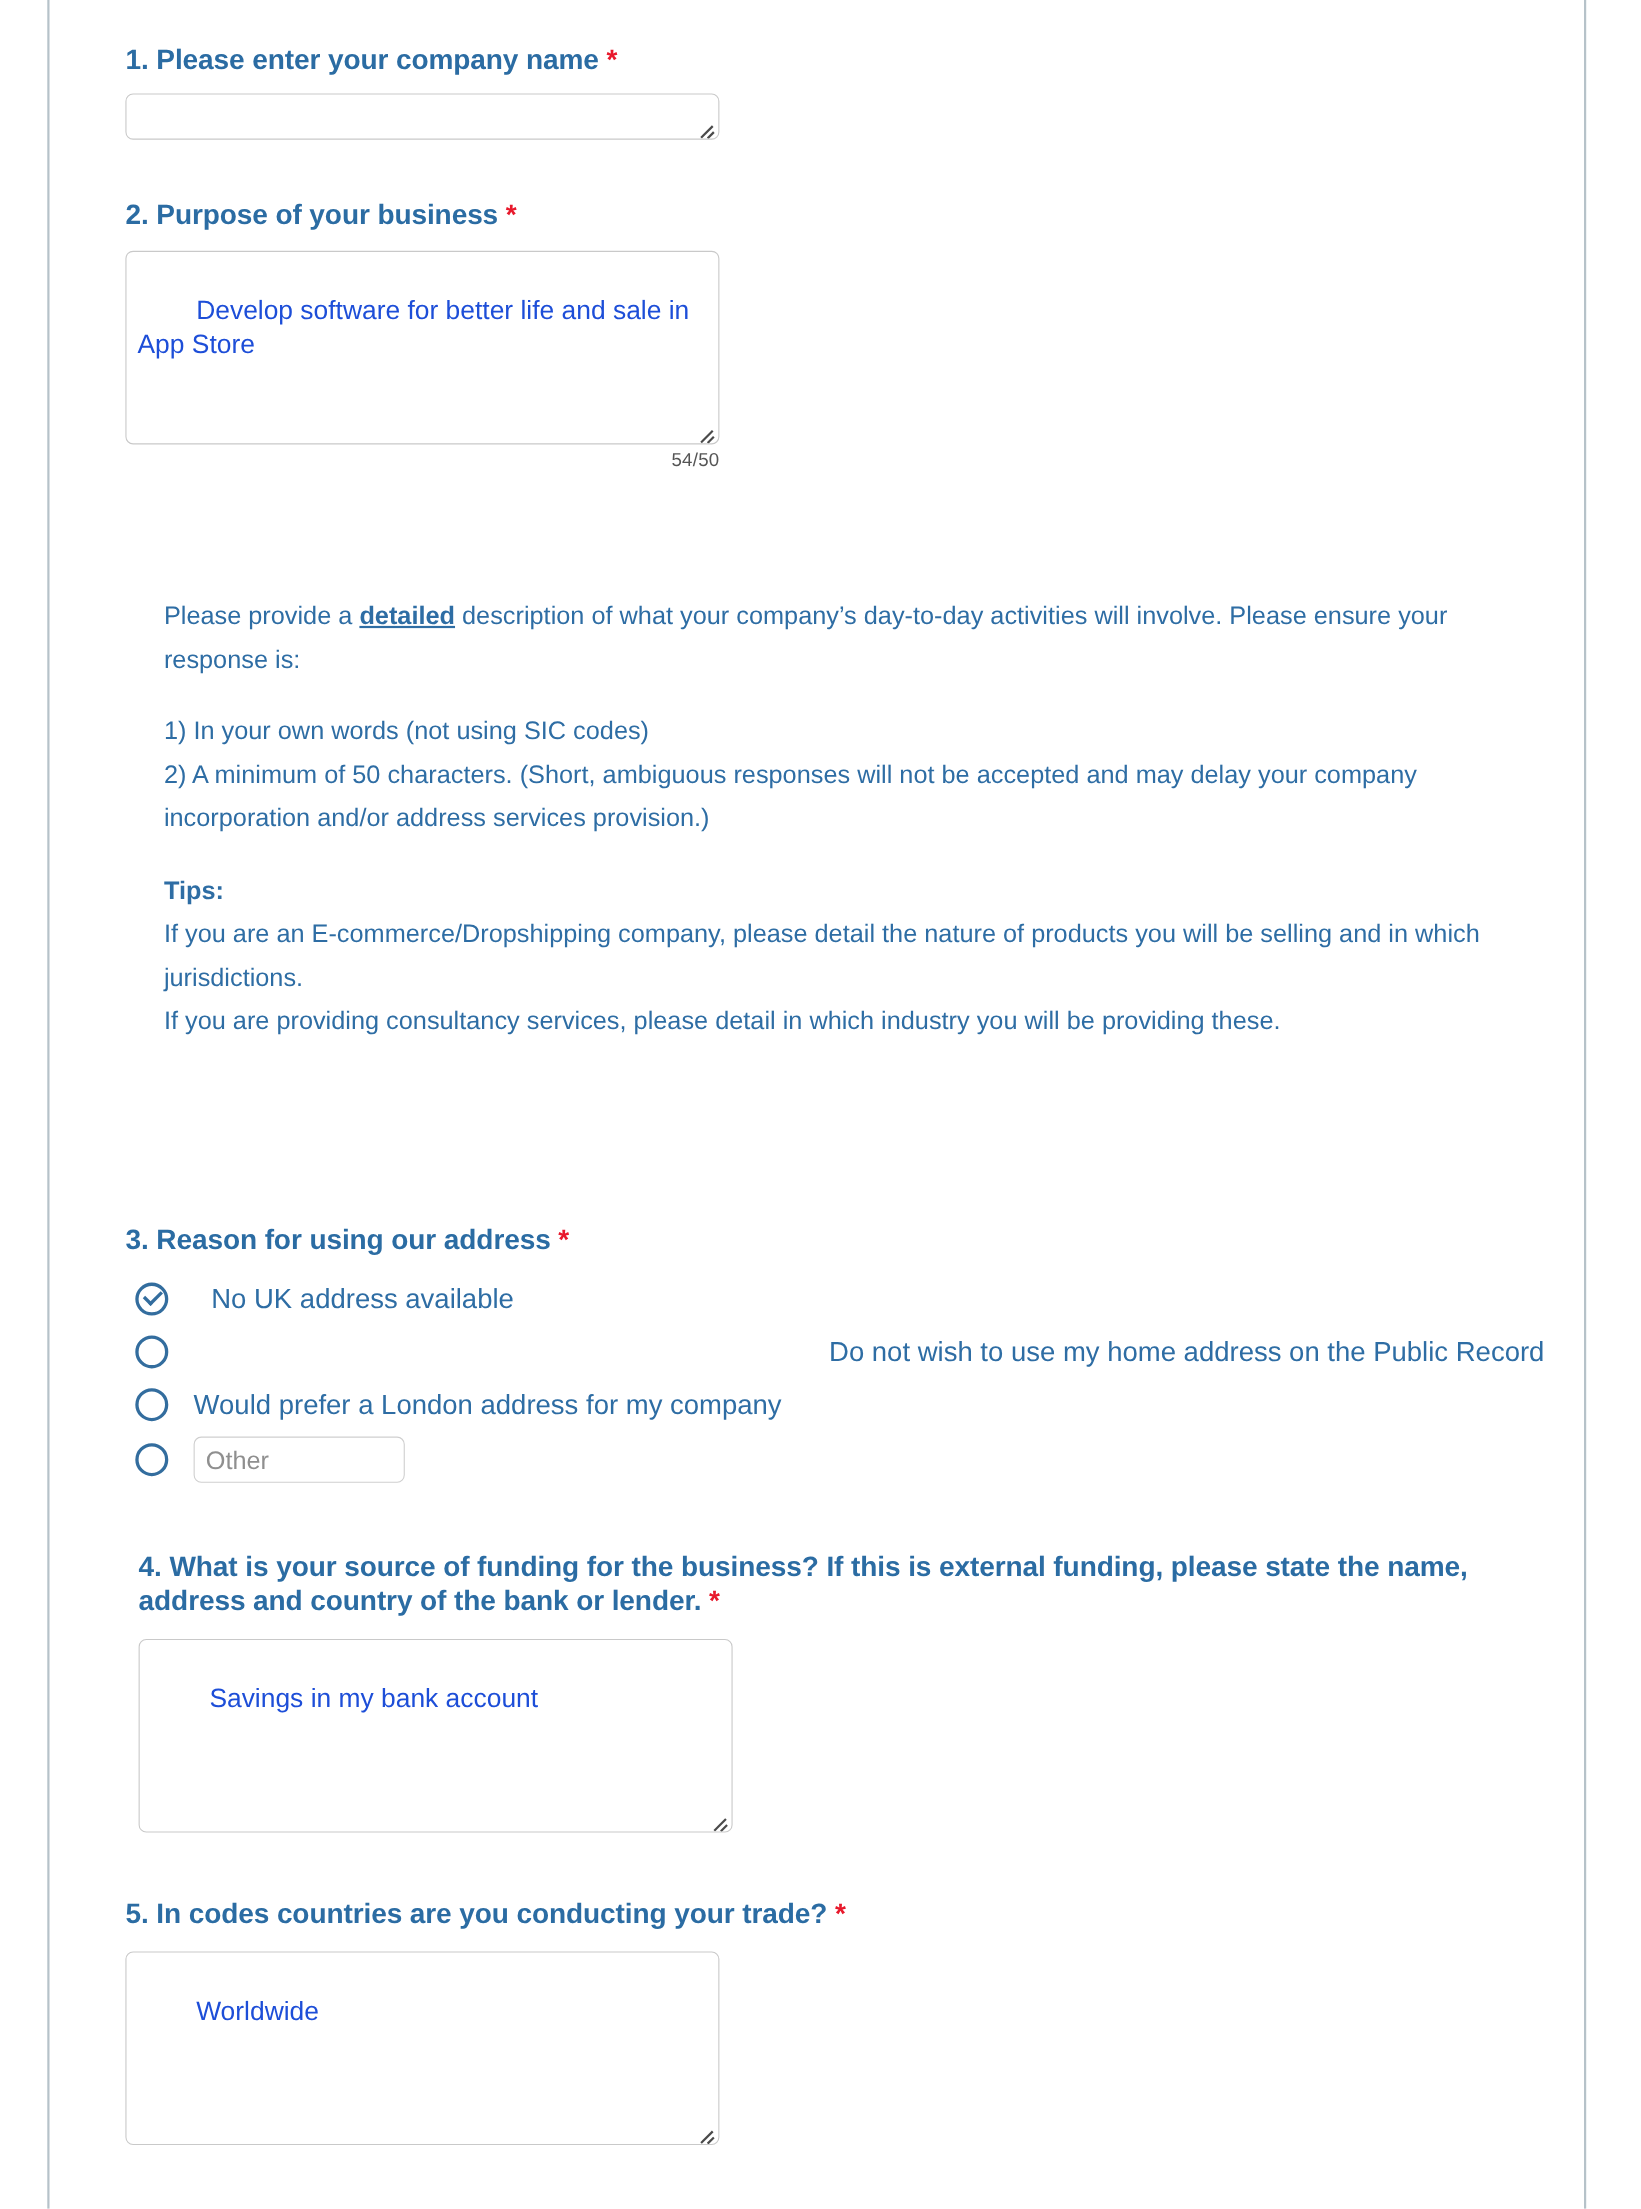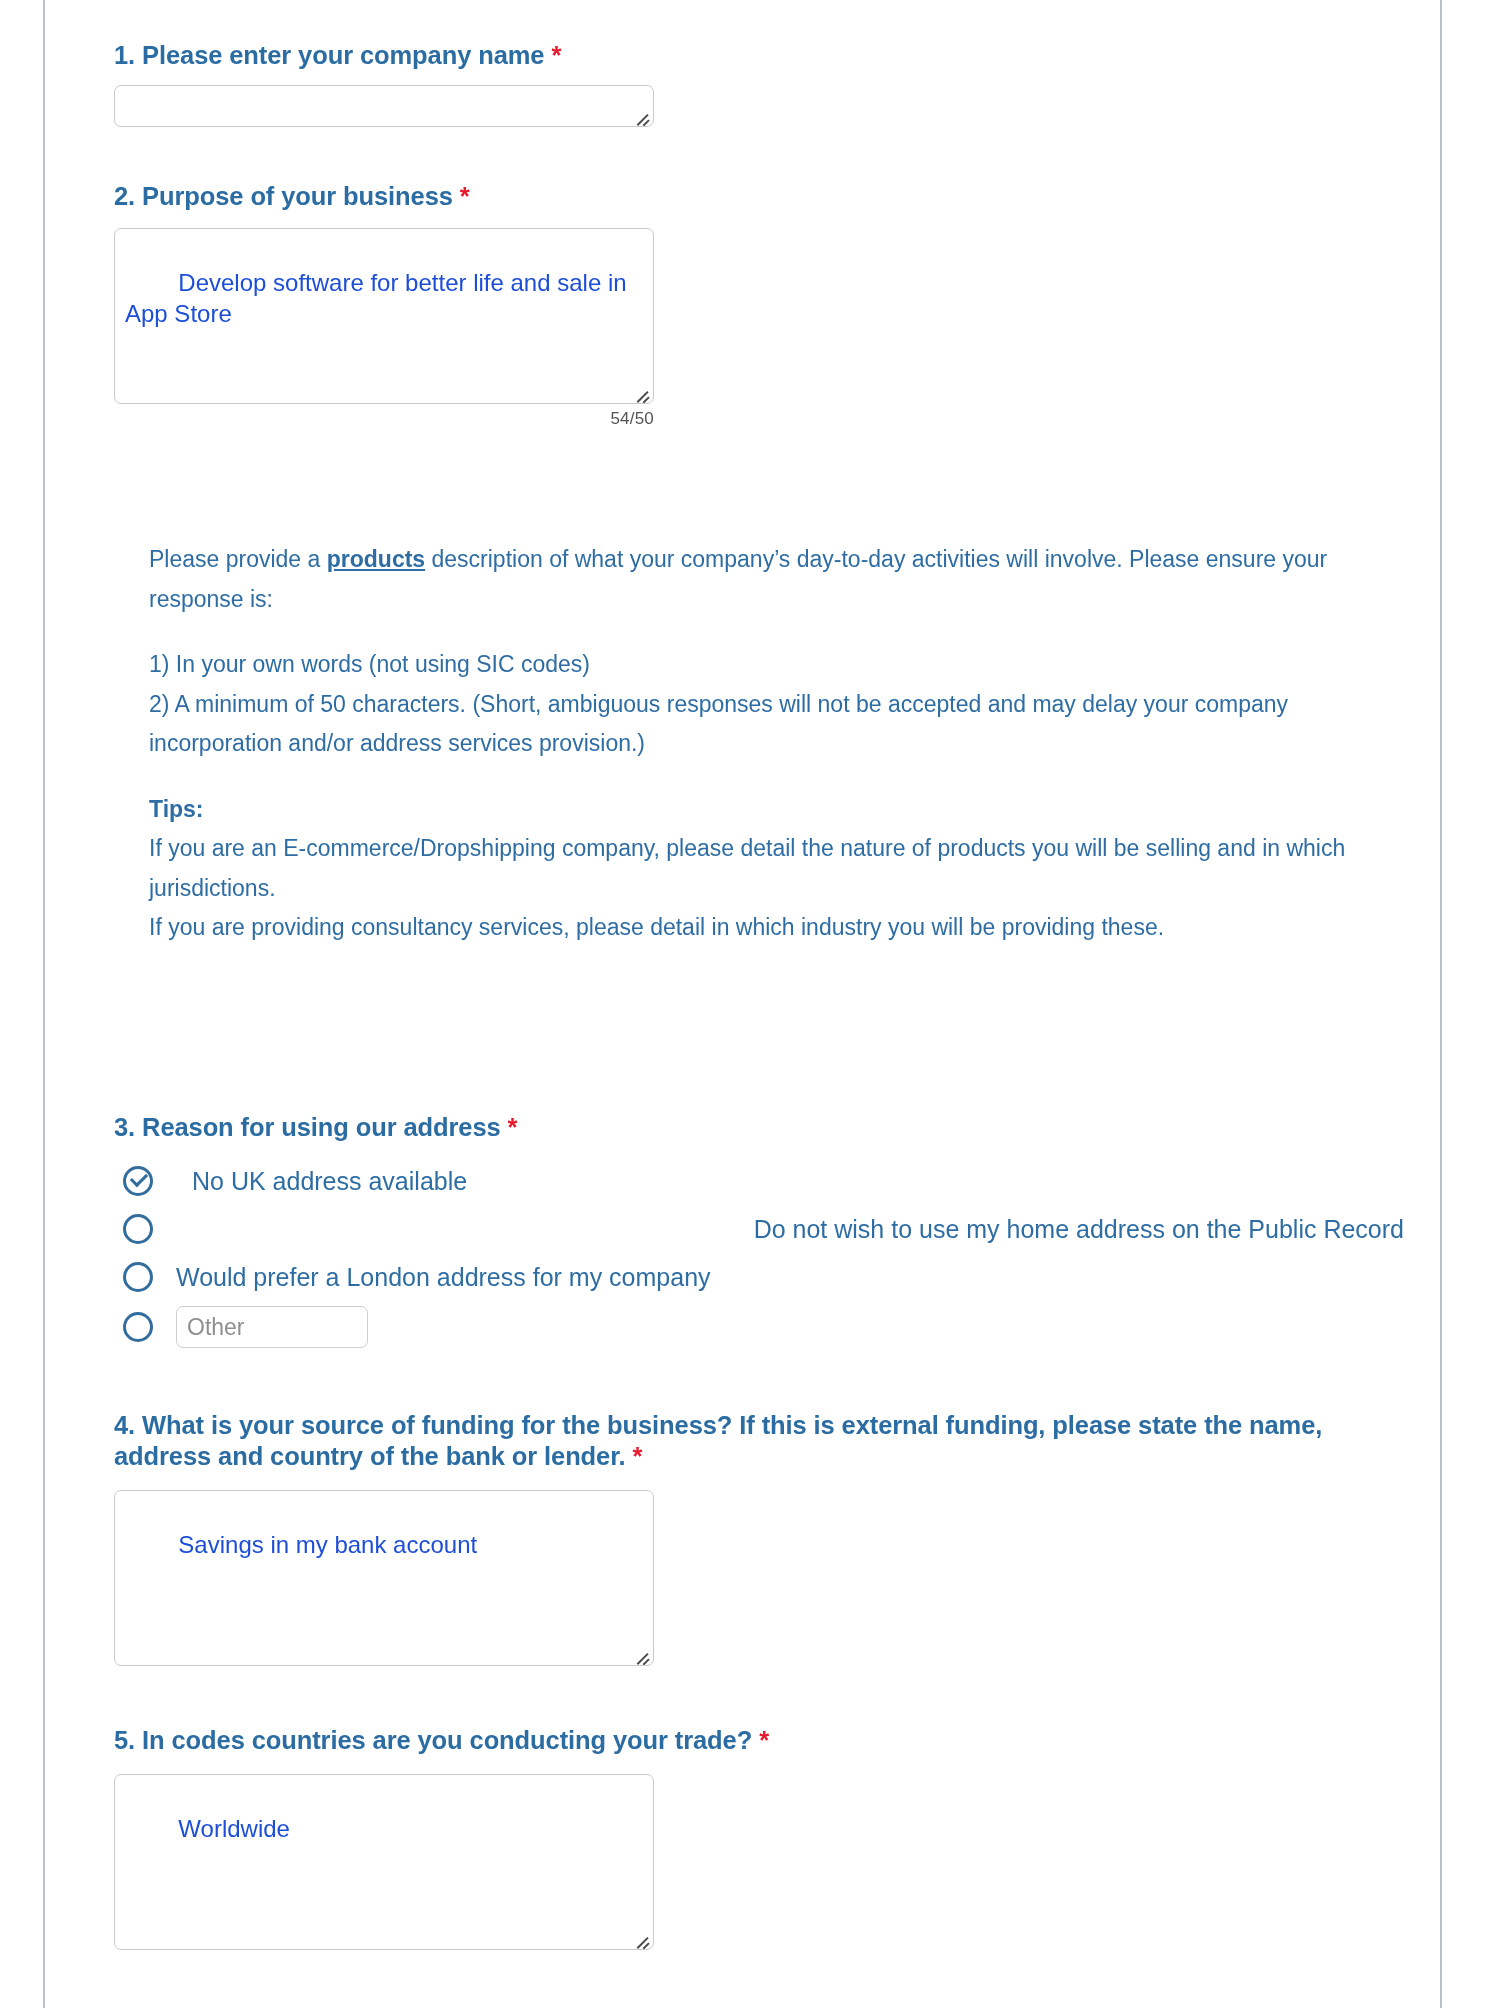--- a/index.html
+++ b/index.html
@@ -189,21 +189,21 @@
       <div class="field-box" style="margin-top:16px; width:540px; height:176px;">
         <span>Develop software for better life and sale in App Store</span>
         <span class="resize-grip"></span>
       </div>
       <div class="counter">54/50</div>
     </div>
 
     <div class="info" style="position:absolute; left:35px; top:540px; width:1255px;">
 
       <p>
-        <span>Please provide a </span><u class="strong">products</u><span> description of what your company’s day-to-day activities will involve. Please ensure your response is:</span>
+        <span>Please provide a </span><u class="strong">detailed</u><span> description of what your company’s day-to-day activities will involve. Please ensure your response is:</span>
       </p>
 
       <p style="margin-top:26px;">1) In your own words (not using SIC codes)</p>
       <p>2) A minimum of 50 characters. (Short, ambiguous responses will not be accepted and may delay your company incorporation and/or address services provision.)</p>
 
       <p class="bold" style="margin-top:26px;">Tips:</p>
       <p>If you are an E-commerce/Dropshipping company, please detail the nature of products you will be selling and in which jurisdictions.</p>
       <p>If you are providing consultancy services, please detail in which industry you will be providing these.</p>
     </div>
 
@@ -227,21 +227,21 @@
           <span class="radio-mark"></span>
           <span class="radio-label">Would prefer a London address for my company</span>
         </div>
         <div class="radio-row" style="height:52px;">
           <span class="radio-mark"></span>
           <span class="other-input">Other</span>
         </div>
       </div>
     </div>
 
-    <div style="position:absolute; left:0; top:1410px; width:1260px;">
+    <div style="position:absolute; left:12px; top:1410px; width:1260px;">
       <div class="q-heading" style="width:1240px;">
         <span>4.</span>
         <span>What is your source of funding for the business? If this is external funding, please state the name, address and country of the bank or lender.</span>
         <span class="req">*</span>
       </div>
       <div class="field-box" style="margin-top:18px; width:540px; height:176px;">
         <span>Savings in my bank account</span>
         <span class="resize-grip"></span>
       </div>
     </div>

